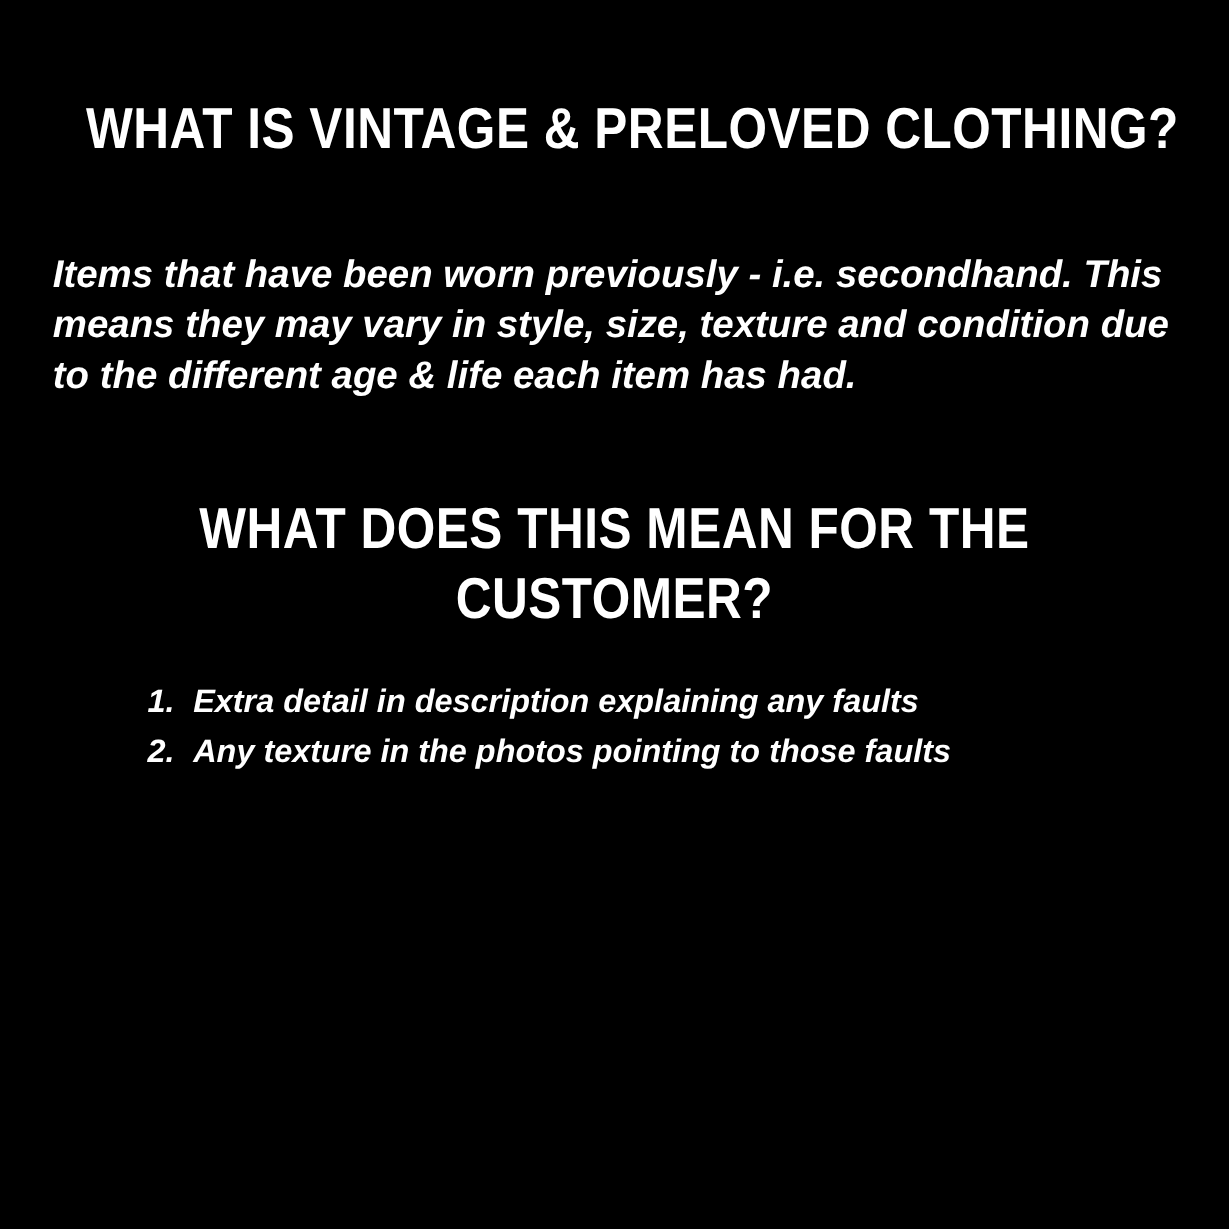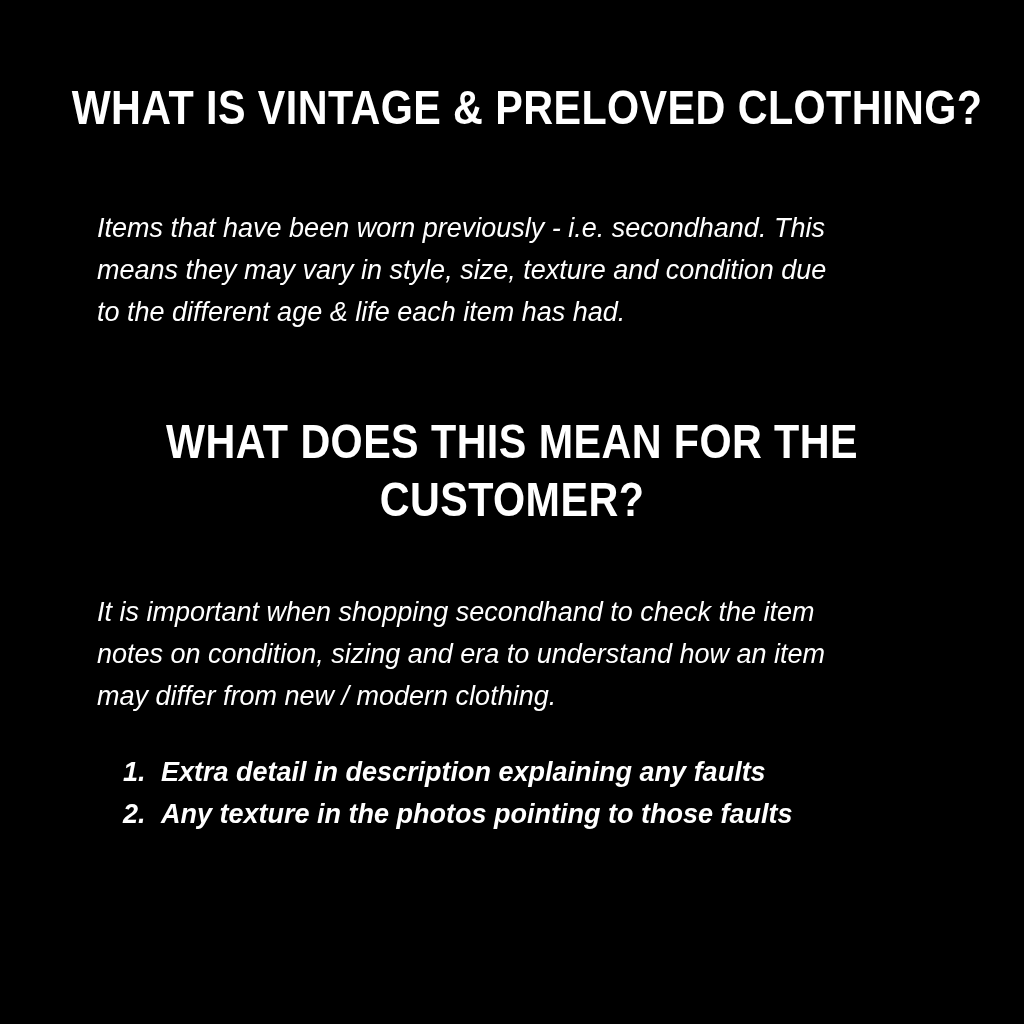--- a/index.html
+++ b/index.html
@@ -21,25 +21,25 @@
     text-align: center;
     font-weight: bold;
     font-size: 48px;
     letter-spacing: 0.5px;
     white-space: nowrap;
     transform: scaleX(0.86);
     transform-origin: center top;
   }
   .para {
     font-style: italic;
-    font-weight: normal;
-    font-size: 27px;
+    font-weight: bold;
+    font-size: 32px;
     line-height: 42px;
     white-space: pre-line;
-    margin-left: 97px;
+    margin-left: 44px;
     margin-right: 40px;
   }
   .intro-paragraph {
     margin-top: 72px;
   }
   .section-heading {
     margin-top: 80px;
     text-align: center;
     font-weight: bold;
     font-size: 48px;
@@ -91,23 +91,20 @@
 
   <div class="page-title">WHAT IS VINTAGE &amp; PRELOVED CLOTHING?</div>
 
   <div class="para intro-paragraph">Items that have been worn previously - i.e. secondhand. This
 means they may vary in style, size, texture and condition due
 to the different age &amp; life each item has had.</div>
 
   <div class="section-heading">WHAT DOES THIS MEAN FOR THE
 CUSTOMER?</div>
 
-  <div class="para section-body">It is important when shopping secondhand to check the item
-notes on condition, sizing and era to understand how an item
-may differ from new / modern clothing.</div>
 
 
   <div class="checklist">
     <div class="check-row">
       <span class="check-num">1.</span>
       <span class="check-text">Extra detail in description explaining any faults</span>
     </div>
     <div class="check-row">
       <span class="check-num">2.</span>
       <span class="check-text">Any texture in the photos pointing to those faults</span>

